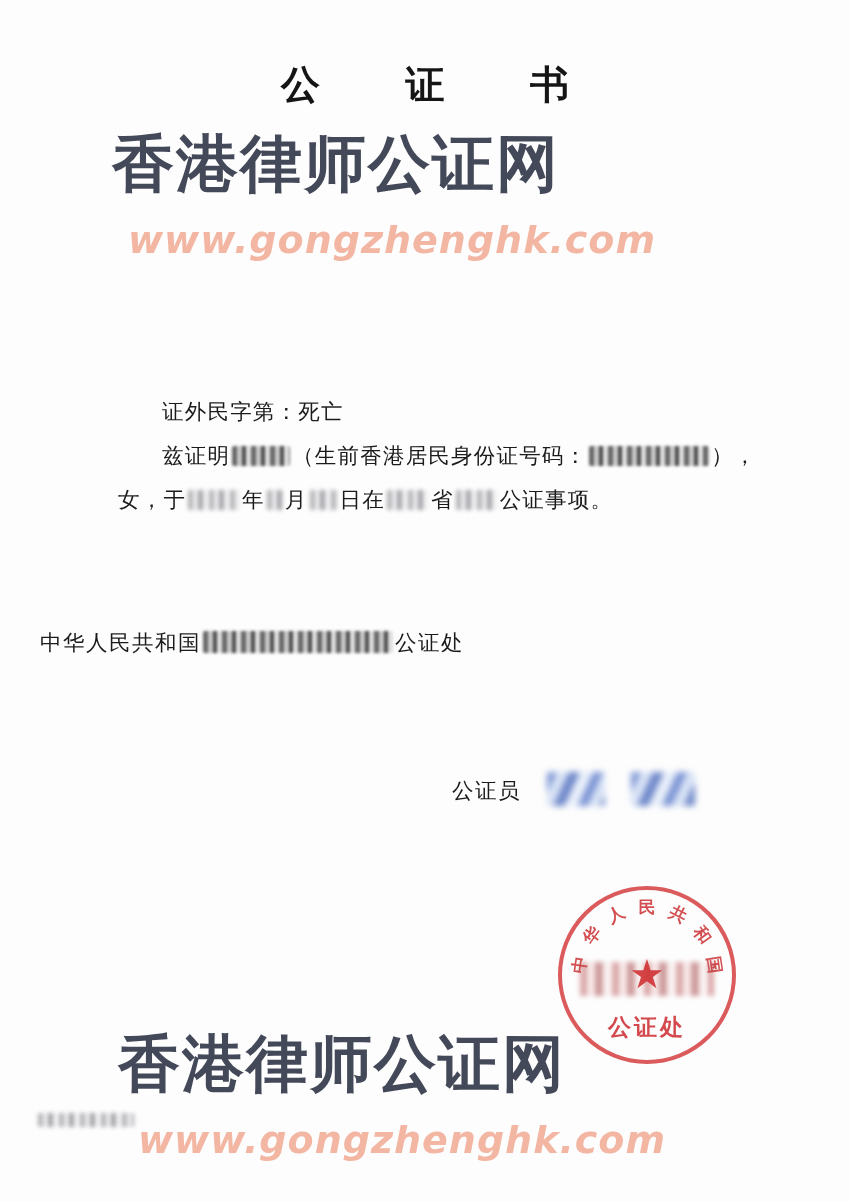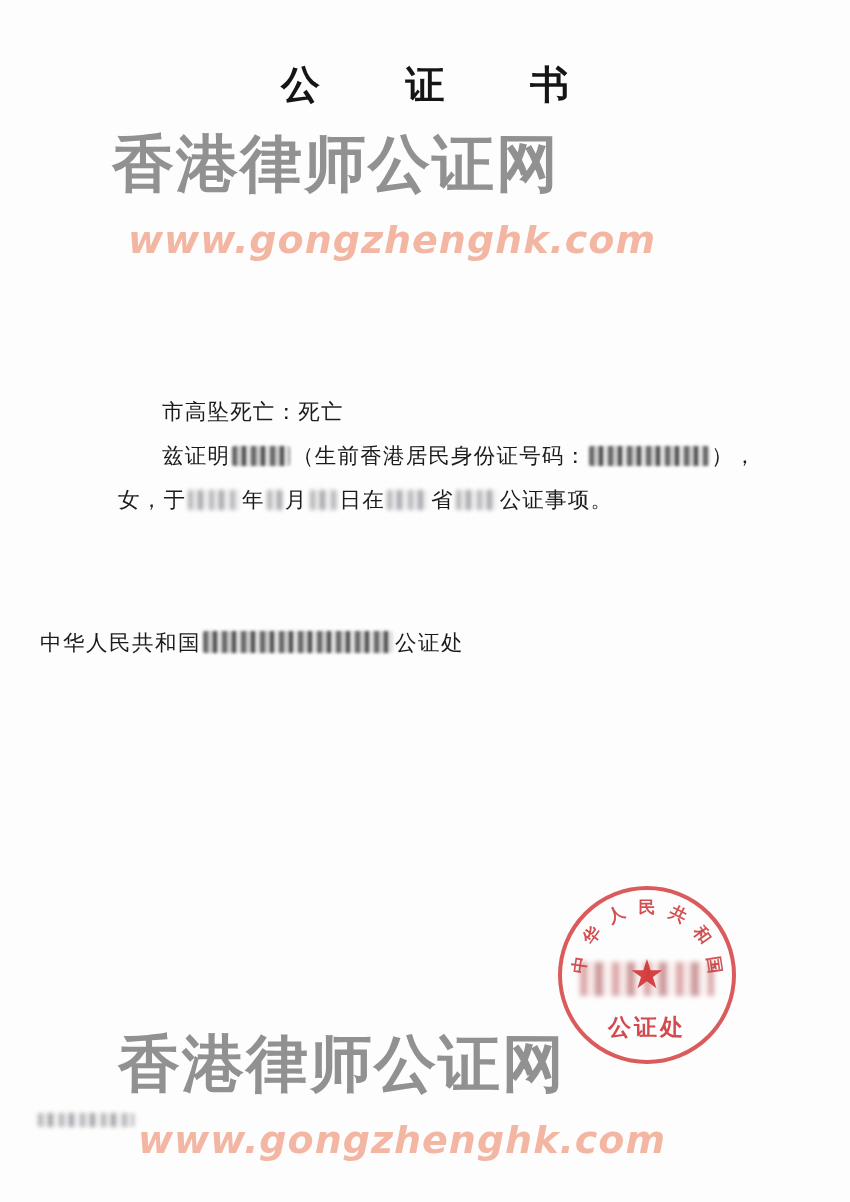--- a/index.html
+++ b/index.html
@@ -39,21 +39,21 @@
   .wm {
     position: absolute;
     pointer-events: none;
     user-select: none;
     white-space: nowrap;
   }
   .wm-cn {
     font-family: "DejaVu Sans", "Liberation Sans", sans-serif;
     font-weight: bold;
     font-size: 62px;
-    color: #737373;
+    color: #0f172a;
     opacity: 0.78;
     letter-spacing: 2px;
   }
   .wm-en {
     font-family: "DejaVu Sans", "Liberation Sans", sans-serif;
     font-weight: bold;
     font-style: italic;
     font-size: 38px;
     color: #f0a58c;
     opacity: 0.80;
@@ -235,32 +235,35 @@
 <div id="page">
 
   <div class="doc-title">公 证 书</div>
 
   <div class="wm wm-cn wm-top-cn">香港律师公证网</div>
   <div class="wm wm-en wm-top-en">www.gongzhenghk.com</div>
 
 
 
   <div class="para p2">
-    <span class="indent"></span><span>市高坠死亡：</span><span>死亡</span>
+    <span class="indent"></span><span>证外民字第：</span><span>死亡</span>
   </div>
 
   <div class="para p3">
     <span class="indent"></span><span>兹证明</span><span class="redacted" style="width:58px"></span><span>（生前香港居民身份证号码：</span><span class="redacted" style="width:120px"></span><span>），</span><br>
     <span>女，于</span><span class="redacted faint" style="width:52px"></span><span>年</span><span class="redacted faint" style="width:16px"></span><span>月</span><span class="redacted faint" style="width:28px"></span><span>日在</span><span class="redacted faint" style="width:42px"></span><span>省</span><span class="redacted faint" style="width:42px"></span><span>公证事项。</span>
   </div>
 
   <div class="office-line">
     <span>中华人民共和国</span><span class="redacted" style="width:190px;height:22px"></span><span>公证处</span>
   </div>
 
+  <div class="notary-line">
+    <span>公证员</span><span class="sig-blob" style="width:58px"></span><span class="sig-blob" style="width:64px"></span>
+  </div>
 
   <div class="seal">
     <div class="seal-inner-text" id="seal-arc">
         <span class="seal-arc-char" style="transform: rotate(-171.429deg) translate(68px) rotate(90deg) translate(-50%, -50%);">中</span>
         <span class="seal-arc-char" style="transform: rotate(-144.286deg) translate(68px) rotate(90deg) translate(-50%, -50%);">华</span>
         <span class="seal-arc-char" style="transform: rotate(-117.143deg) translate(68px) rotate(90deg) translate(-50%, -50%);">人</span>
         <span class="seal-arc-char" style="transform: rotate(-90deg) translate(68px) rotate(90deg) translate(-50%, -50%);">民</span>
         <span class="seal-arc-char" style="transform: rotate(-62.8571deg) translate(68px) rotate(90deg) translate(-50%, -50%);">共</span>
         <span class="seal-arc-char" style="transform: rotate(-35.7143deg) translate(68px) rotate(90deg) translate(-50%, -50%);">和</span>
         <span class="seal-arc-char" style="transform: rotate(-8.57143deg) translate(68px) rotate(90deg) translate(-50%, -50%);">国</span>

